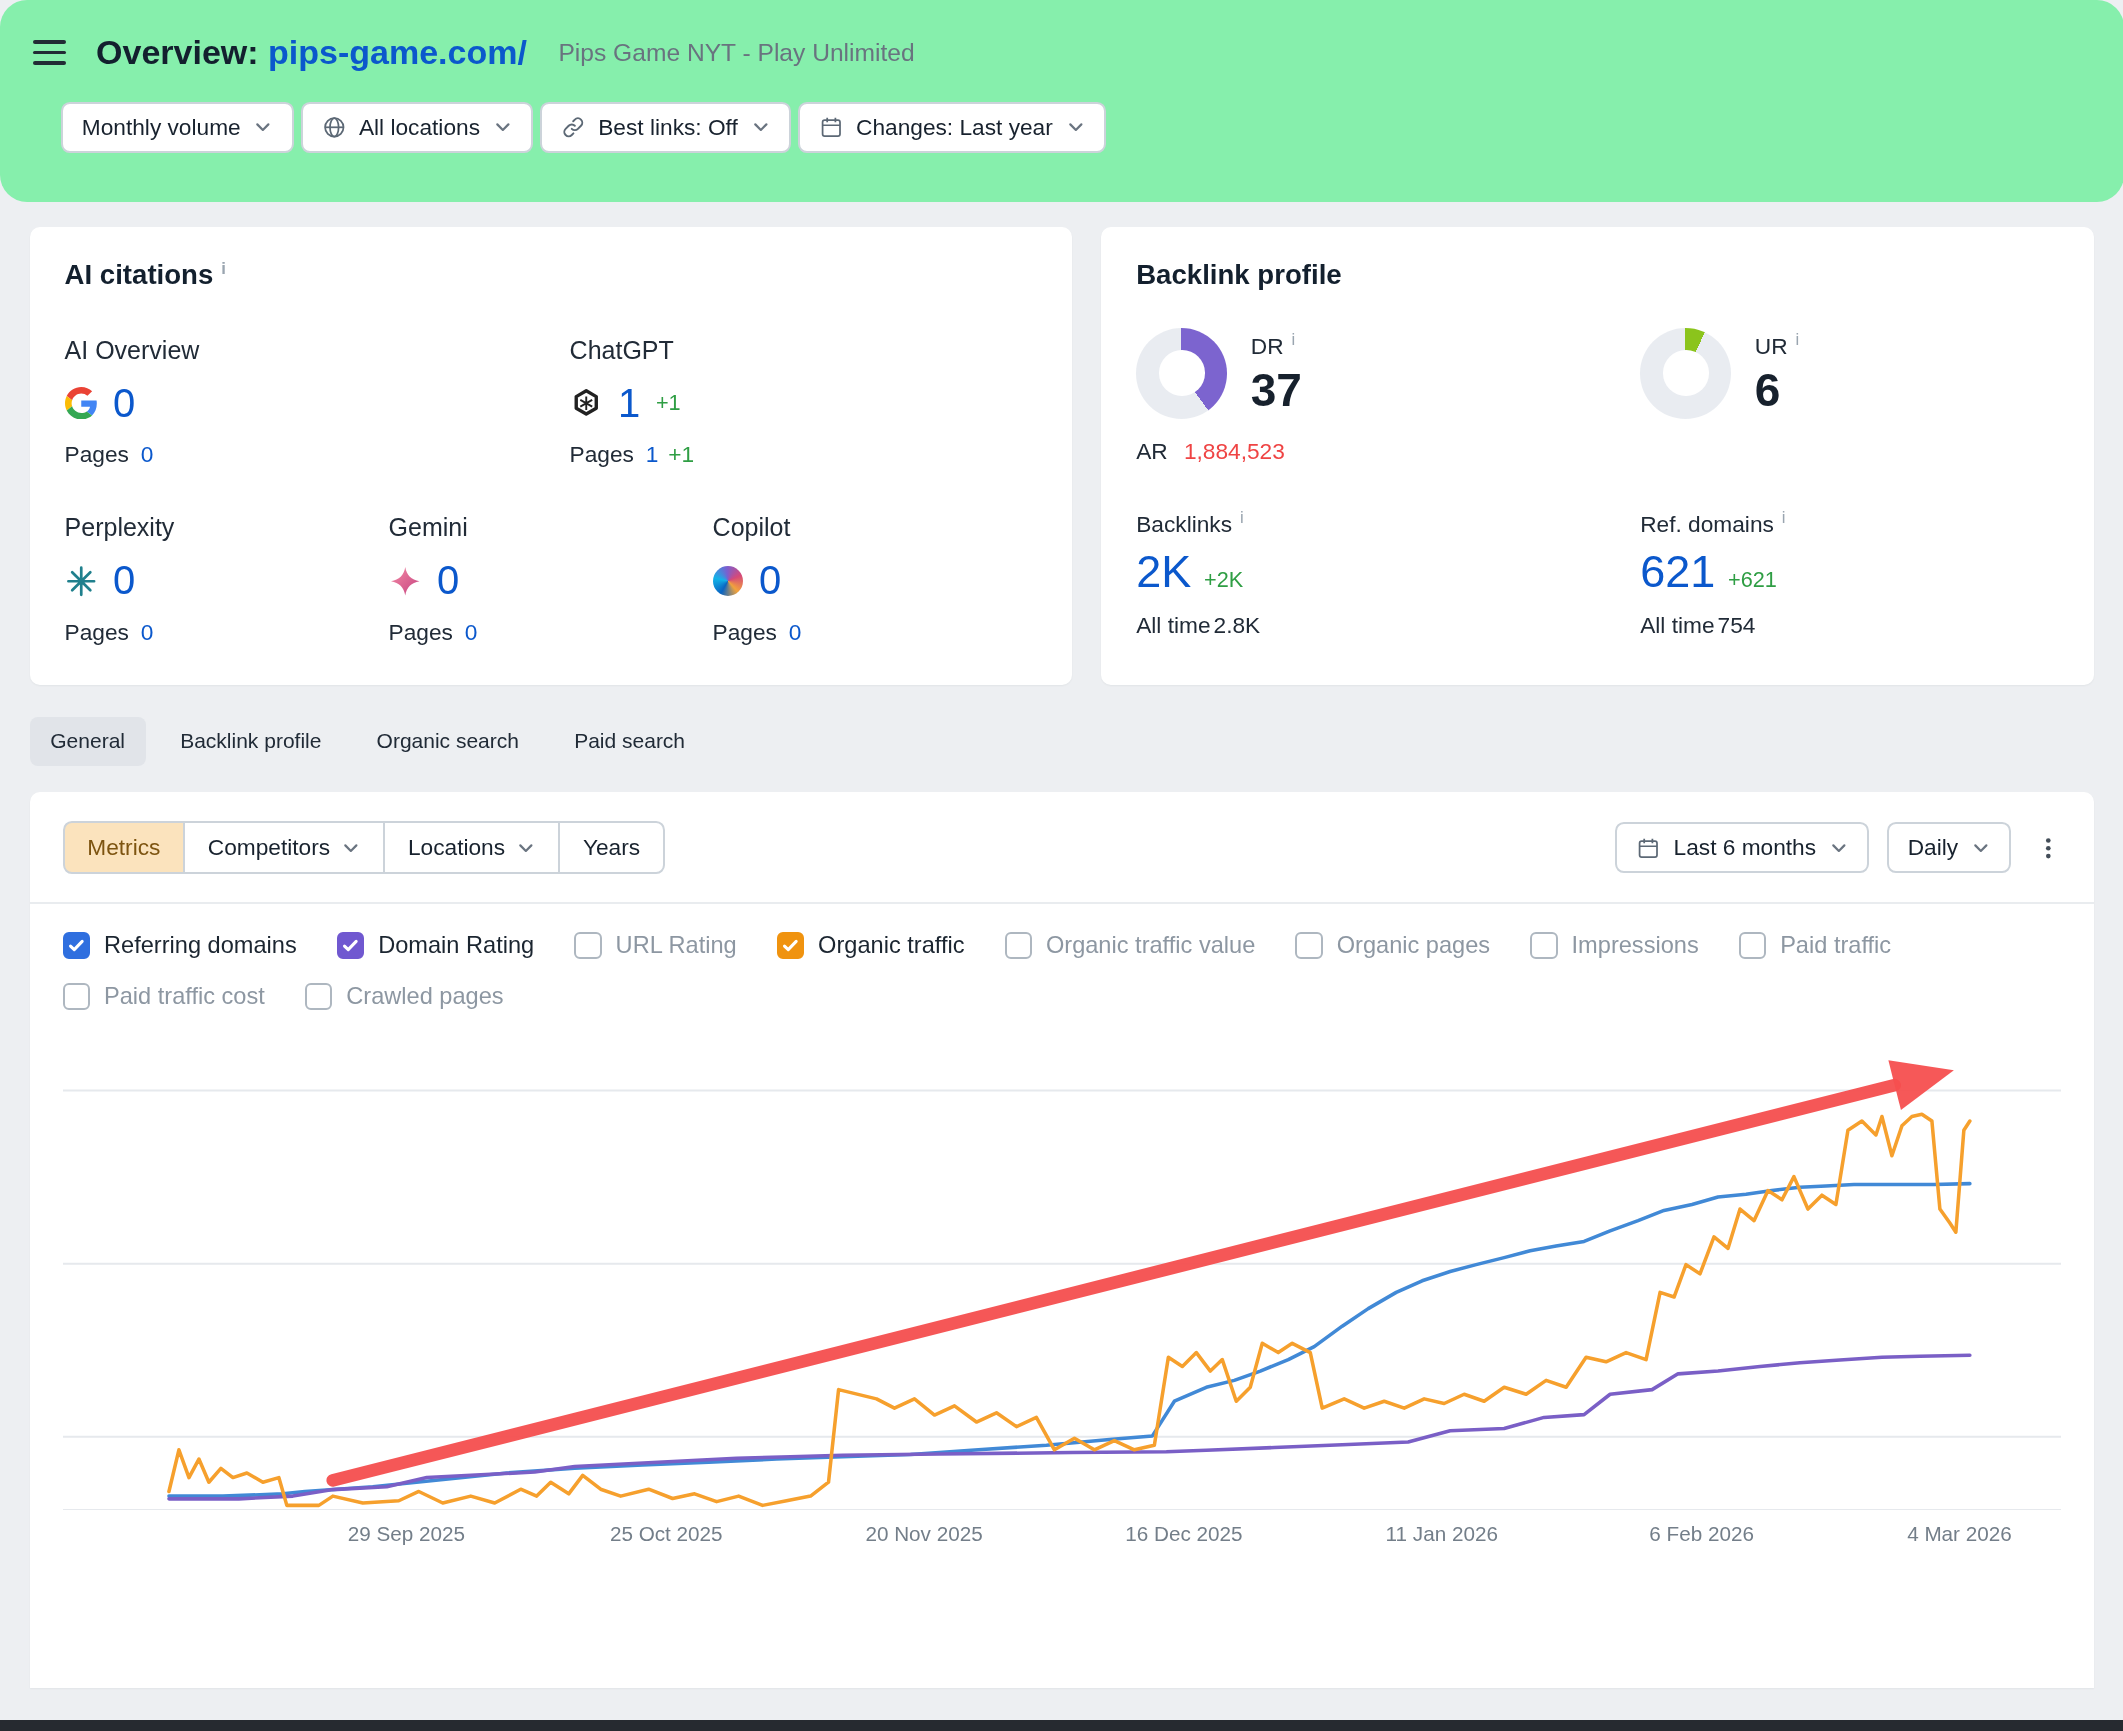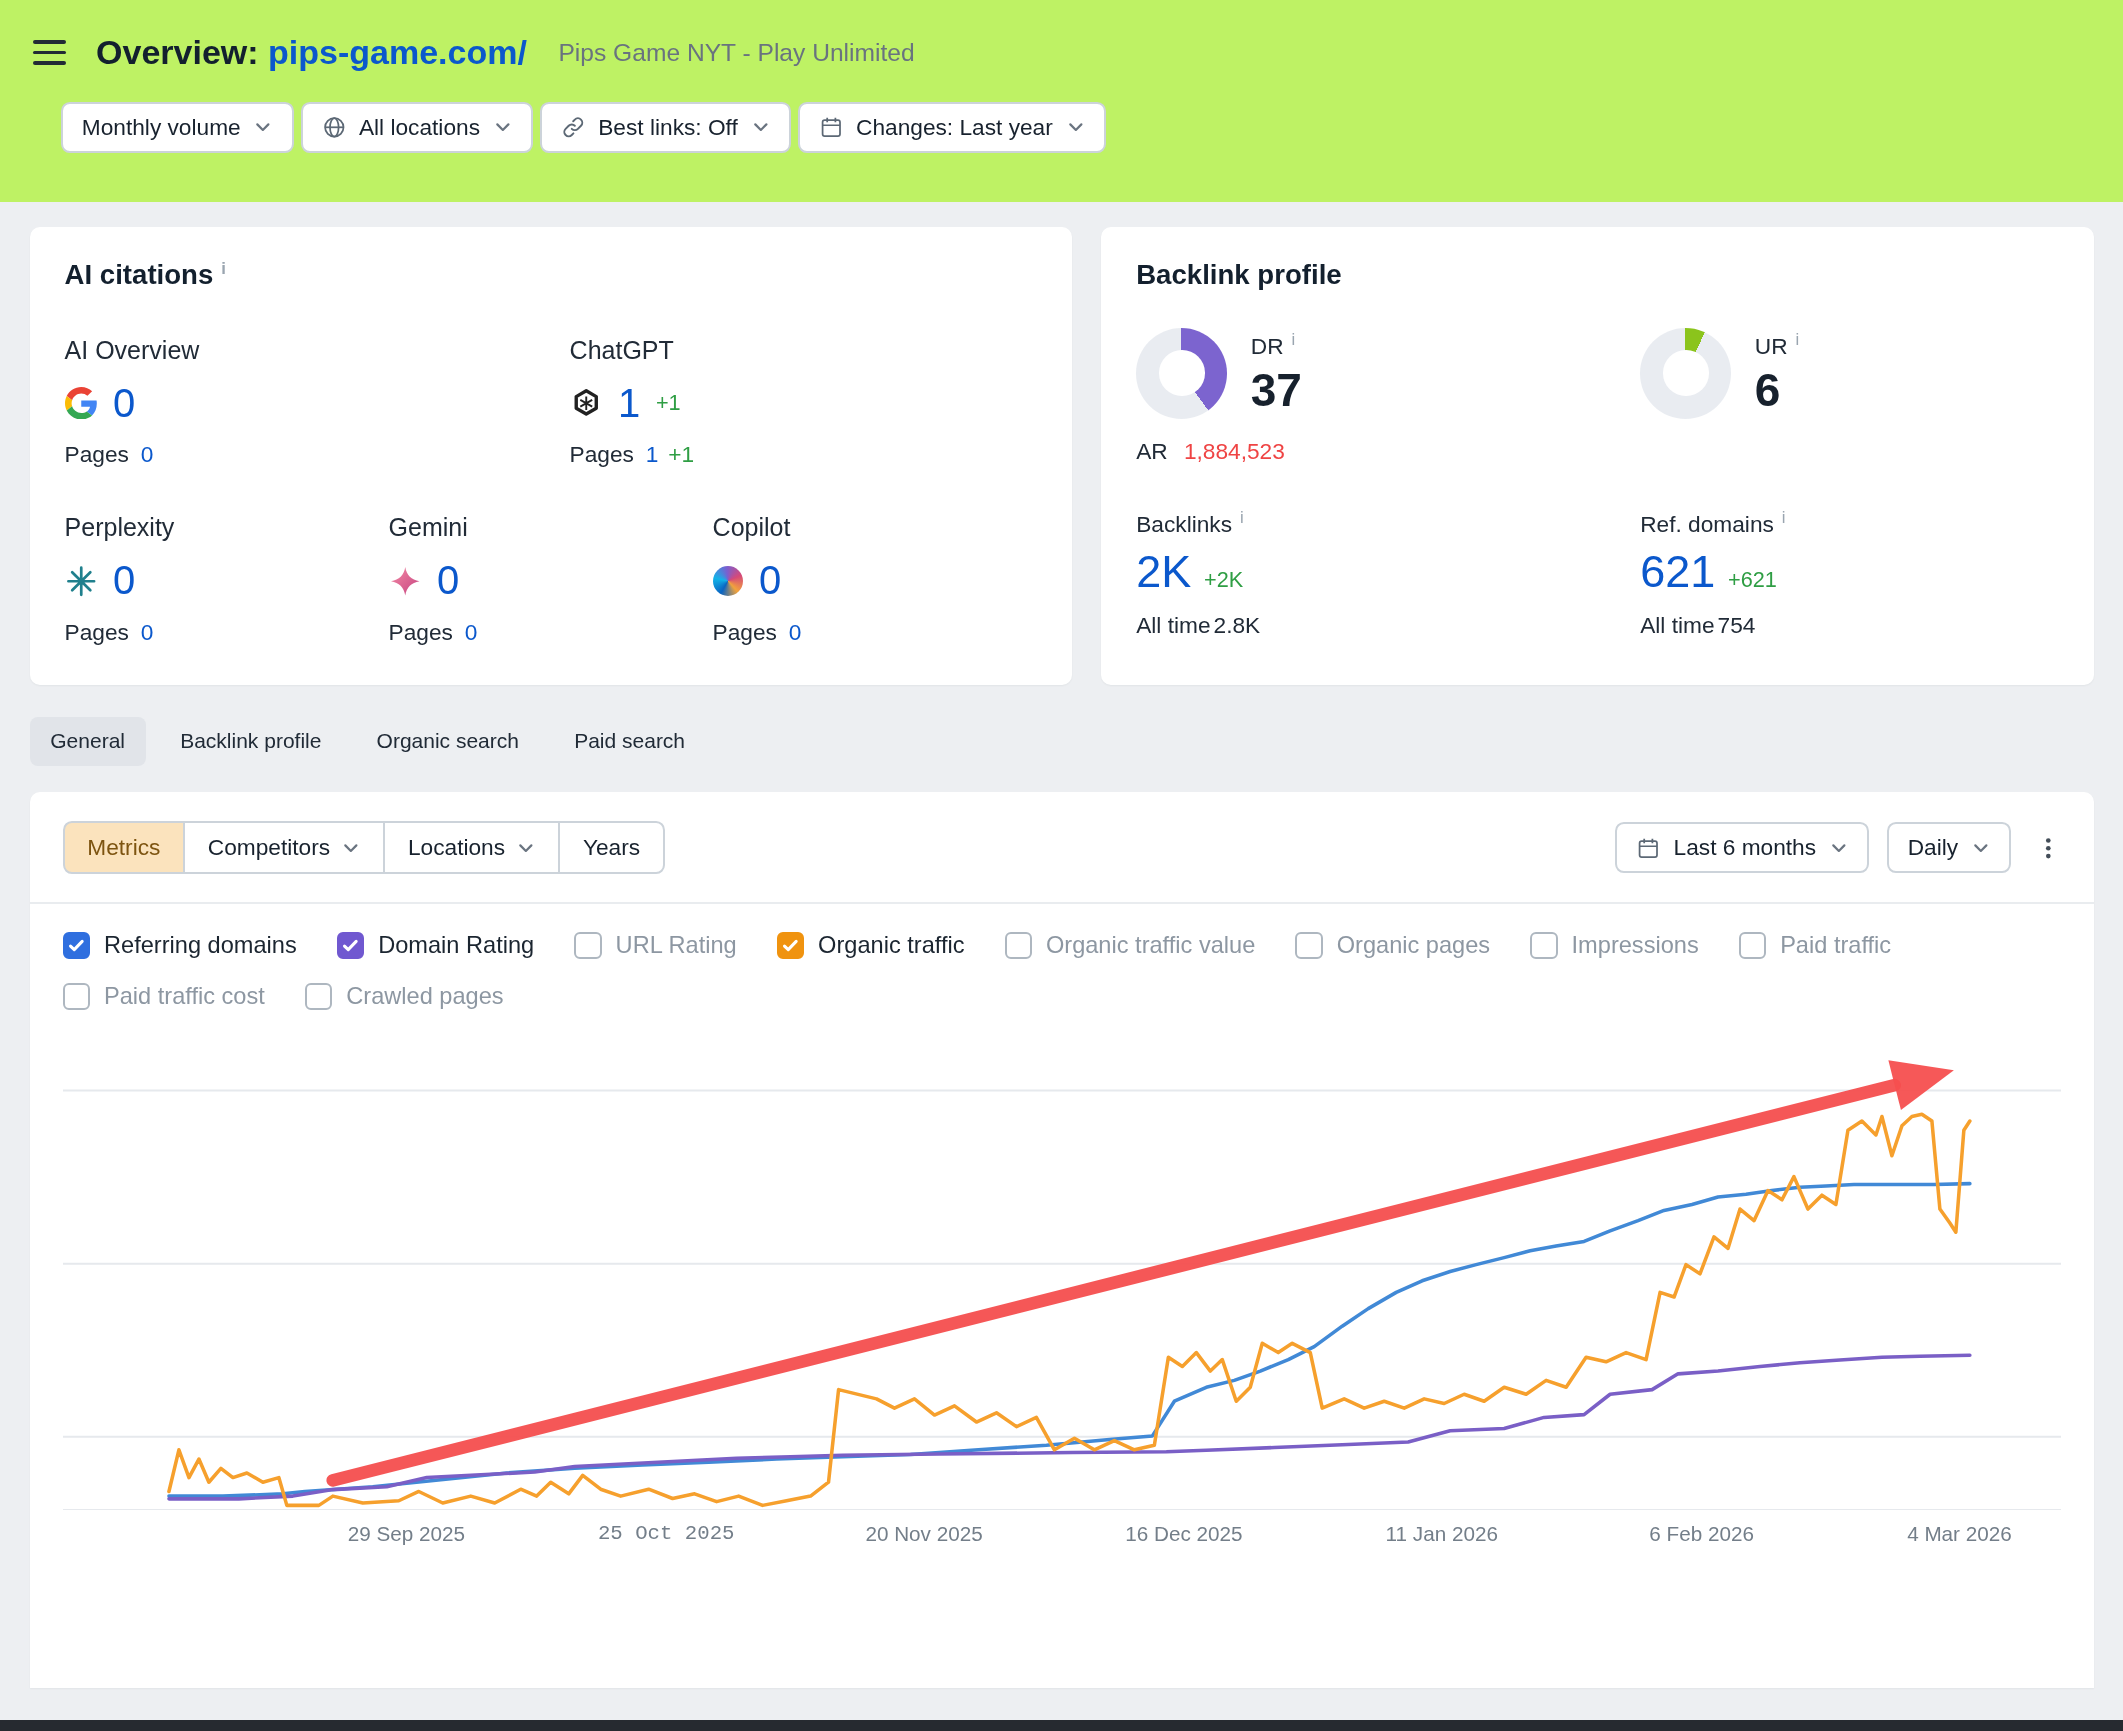--- a/index.html
+++ b/index.html
@@ -1,21 +1,21 @@
 <!DOCTYPE html>
 <html><head>
 <meta charset="utf-8">
 <style>
   html,body{margin:0;padding:0;background:#edeff2;font-family:"Liberation Sans","DejaVu Sans",sans-serif;}
   .page{position:relative;width:2124px;height:1732px;overflow:hidden;background:#edeff2;}
   button{font-family:inherit;cursor:pointer;}
   a{cursor:pointer;text-decoration:none;}
 
   
-  .header-block{background:#bef264;padding:33px 29.6px 49px 29.6px;}
+  .header-block{background:#86efac;padding:33px 29.6px 49px 29.6px;border-radius:27px;}
   .topbar{display:flex;align-items:center;}
   .hamburger{display:inline-flex;flex-direction:column;justify-content:space-between;width:33px;height:24.6px;margin-left:3.9px;cursor:pointer;}
   .hamburger i{height:3.9px;background:#222b35;border-radius:2px;}
   .page-title{font-size:34px;font-weight:700;color:#13202e;margin:0 0 0 29.6px;white-space:nowrap;}
   .page-title a{color:#0b58cc;}
   .subtitle{font-size:24.6px;color:#69737f;margin-left:31.5px;white-space:nowrap;}
   .filterbar{display:flex;gap:7px;margin:29.6px 0 0 31.5px;}
   .filter-btn,.tb-btn{display:inline-flex;align-items:center;gap:12.8px;background:#fff;border:2px solid #ccd3da;border-radius:8.9px;padding:0 18.7px;height:51px;font-size:22.7px;color:#18222e;}
   .btn-ic{display:inline-flex;color:#5c6875;}
   .btn-ic svg{width:24.6px;height:24.6px;}
@@ -444,21 +444,21 @@
           <line x1="0" x2="2028" y1="44.2" y2="44.2" stroke="#e6e9ed" stroke-width="2"></line>
           <polyline points="107.5,455.9 162.2,455.9 223.1,453.6 245.4,451.2 314.3,446.5 383.3,439.4 450.2,432.4 519.2,427.7 588.1,424.4 655.0,421.6 724.0,418.3 790.9,415.9 859.9,413.6 928.8,408.9 997.8,404.2 1064.7,398.1 1105.3,394.8 1127.6,359.6 1160.0,345.4 1188.4,338.4 1214.8,329.0 1243.2,317.3 1269.5,304.1 1297.9,283.4 1324.3,265.6 1352.7,249.1 1379.0,237.3 1407.4,227.9 1433.8,220.9 1462.2,213.8 1488.6,206.8 1514.9,202.1 1543.3,197.4 1569.7,186.6 1598.1,176.3 1624.4,165.9 1652.8,159.8 1679.2,152.3 1707.6,149.5 1733.9,145.7 1762.3,142.4 1788.7,141.0 1817.1,139.6 1845.5,139.6 1871.8,139.6 1898.2,139.6 1934.7,138.7" fill="none" stroke="#4189d6" stroke-width="3.6" stroke-linejoin="round" stroke-linecap="round"></polyline>
           <polyline points="107.5,458.7 178.5,458.7 233.2,455.9 273.8,449.3 328.5,446.5 369.1,437.1 423.9,434.3 478.6,431.5 519.2,425.8 573.9,423.0 628.7,420.2 683.4,417.4 738.2,415.9 790.9,414.5 888.3,413.1 1024.1,411.7 1119.5,410.8 1160.0,409.4 1229.0,406.6 1297.9,403.7 1364.8,400.9 1407.4,389.6 1462.2,387.3 1502.7,376.0 1543.3,373.2 1569.7,352.5 1612.3,347.8 1638.6,331.8 1679.2,329.0 1721.8,324.3 1762.3,320.5 1802.9,317.7 1845.5,314.9 1884.0,314.0 1934.7,313.0" fill="none" stroke="#7a5fc6" stroke-width="3.6" stroke-linejoin="round" stroke-linecap="round"></polyline>
           <polyline points="107.5,451.2 117.6,408.9 127.8,437.1 137.9,418.3 148.0,441.8 160.2,427.7 172.4,437.1 186.6,432.4 202.8,441.8 219.0,437.1 227.1,465.3 259.6,465.3 273.8,455.9 304.2,462.9 340.7,460.6 361.0,451.2 385.3,462.9 413.7,455.9 438.0,462.9 464.4,448.9 480.6,455.9 494.8,441.8 513.1,453.6 527.3,434.8 545.5,448.9 565.8,455.9 594.2,448.9 618.5,458.3 640.8,453.6 663.2,461.5 685.5,455.9 709.8,465.3 734.1,460.6 758.5,455.9 776.7,441.8 786.9,347.8 825.4,357.2 843.6,366.6 863.9,357.2 884.2,373.6 904.5,364.3 926.8,380.7 947.1,371.3 967.4,385.4 987.6,376.0 1005.9,408.9 1026.2,397.1 1046.4,408.9 1066.7,399.5 1087.0,408.9 1107.3,404.2 1121.5,314.9 1135.7,324.3 1149.9,310.2 1164.1,329.0 1176.2,317.3 1190.4,359.6 1204.6,345.4 1216.8,300.8 1233.0,310.2 1247.2,300.8 1265.5,310.2 1277.6,366.6 1299.9,357.2 1320.2,366.6 1340.5,359.6 1360.8,366.6 1381.1,357.2 1401.3,361.9 1421.6,352.5 1441.9,359.6 1462.2,345.4 1484.5,352.5 1504.8,338.4 1525.1,345.4 1545.3,314.9 1565.6,319.6 1585.9,310.2 1606.2,317.3 1620.4,249.1 1634.6,253.8 1646.7,220.9 1660.9,230.3 1675.1,192.7 1689.3,204.5 1701.5,164.5 1715.7,176.3 1729.9,145.7 1744.1,155.1 1756.2,131.6 1770.4,164.5 1784.6,150.4 1798.8,159.8 1811.0,84.6 1825.2,75.2 1839.4,89.3 1845.5,70.5 1855.6,110.4 1865.8,79.9 1875.9,70.5 1886.0,68.2 1896.2,75.2 1904.3,164.5 1914.4,178.6 1920.5,188.0 1928.6,84.6 1934.7,75.2" fill="none" stroke="#f6a02d" stroke-width="3.6" stroke-linejoin="round" stroke-linecap="round"></polyline>
           <line x1="273.78000000000003" y1="439.92" x2="1858.3845171575313" y2="38.71746858728769" stroke="#f54f4f" stroke-width="13" stroke-linecap="round" opacity="0.95"></line>
           <polygon points="1918.4879999999998,23.5 1852.0029980725396,13.512782233994422 1864.766036242523,63.92215494058096" fill="#f54f4f" opacity="0.95"></polygon>
         </svg>
     </div>
     <div class="x-labels" id="x-labels">
         <span class="x-label" style="left: 17.2%;">29 Sep 2025</span>
-        <span class="x-label" style="left: 30.2%; font-family: Liberation Mono, monospace;">25 Oct 2025</span>
+        <span class="x-label" style="left: 30.2%;">25 Oct 2025</span>
         <span class="x-label" style="left: 43.1%;">20 Nov 2025</span>
         <span class="x-label" style="left: 56.1%;">16 Dec 2025</span>
         <span class="x-label" style="left: 69%;">11 Jan 2026</span>
         <span class="x-label" style="left: 82%;">6 Feb 2026</span>
         <span class="x-label" style="left: 94.9%;">4 Mar 2026</span>
       </div>
   </div>
 
   <div class="bottom-strip"></div>
 </div>

